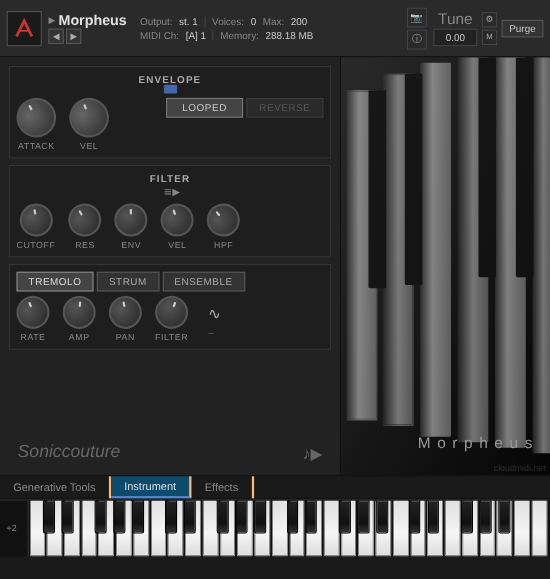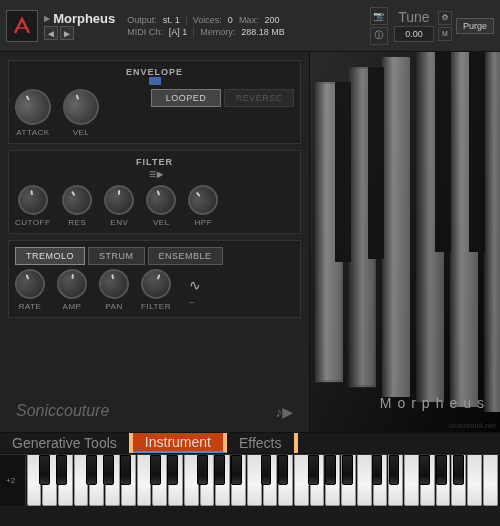--- a/index.html
+++ b/index.html
@@ -315,27 +315,27 @@
       display: flex;
       align-items: center;
       border-top: 1px solid #111;
       border-bottom: 1px solid #111;
     }
     .btab {
       padding: 0 12px;
       height: 100%;
       display: flex;
       align-items: center;
-      font-size: 14px;
+      font-size: 10px;
       color: #888;
       cursor: pointer;
-      border-right: 4px solid #fdba74;
+      border-right: 2px solid #fdba74;
     }
     .btab.active {
-      background: #c2410c;
+      background: #0c4a6e;
       color: #ddd;
       border-bottom: 2px solid #5588cc;
     }
 
     
     .piano-keyboard {
       background: #111;
       height: 52px;
       display: flex;
       align-items: stretch;

